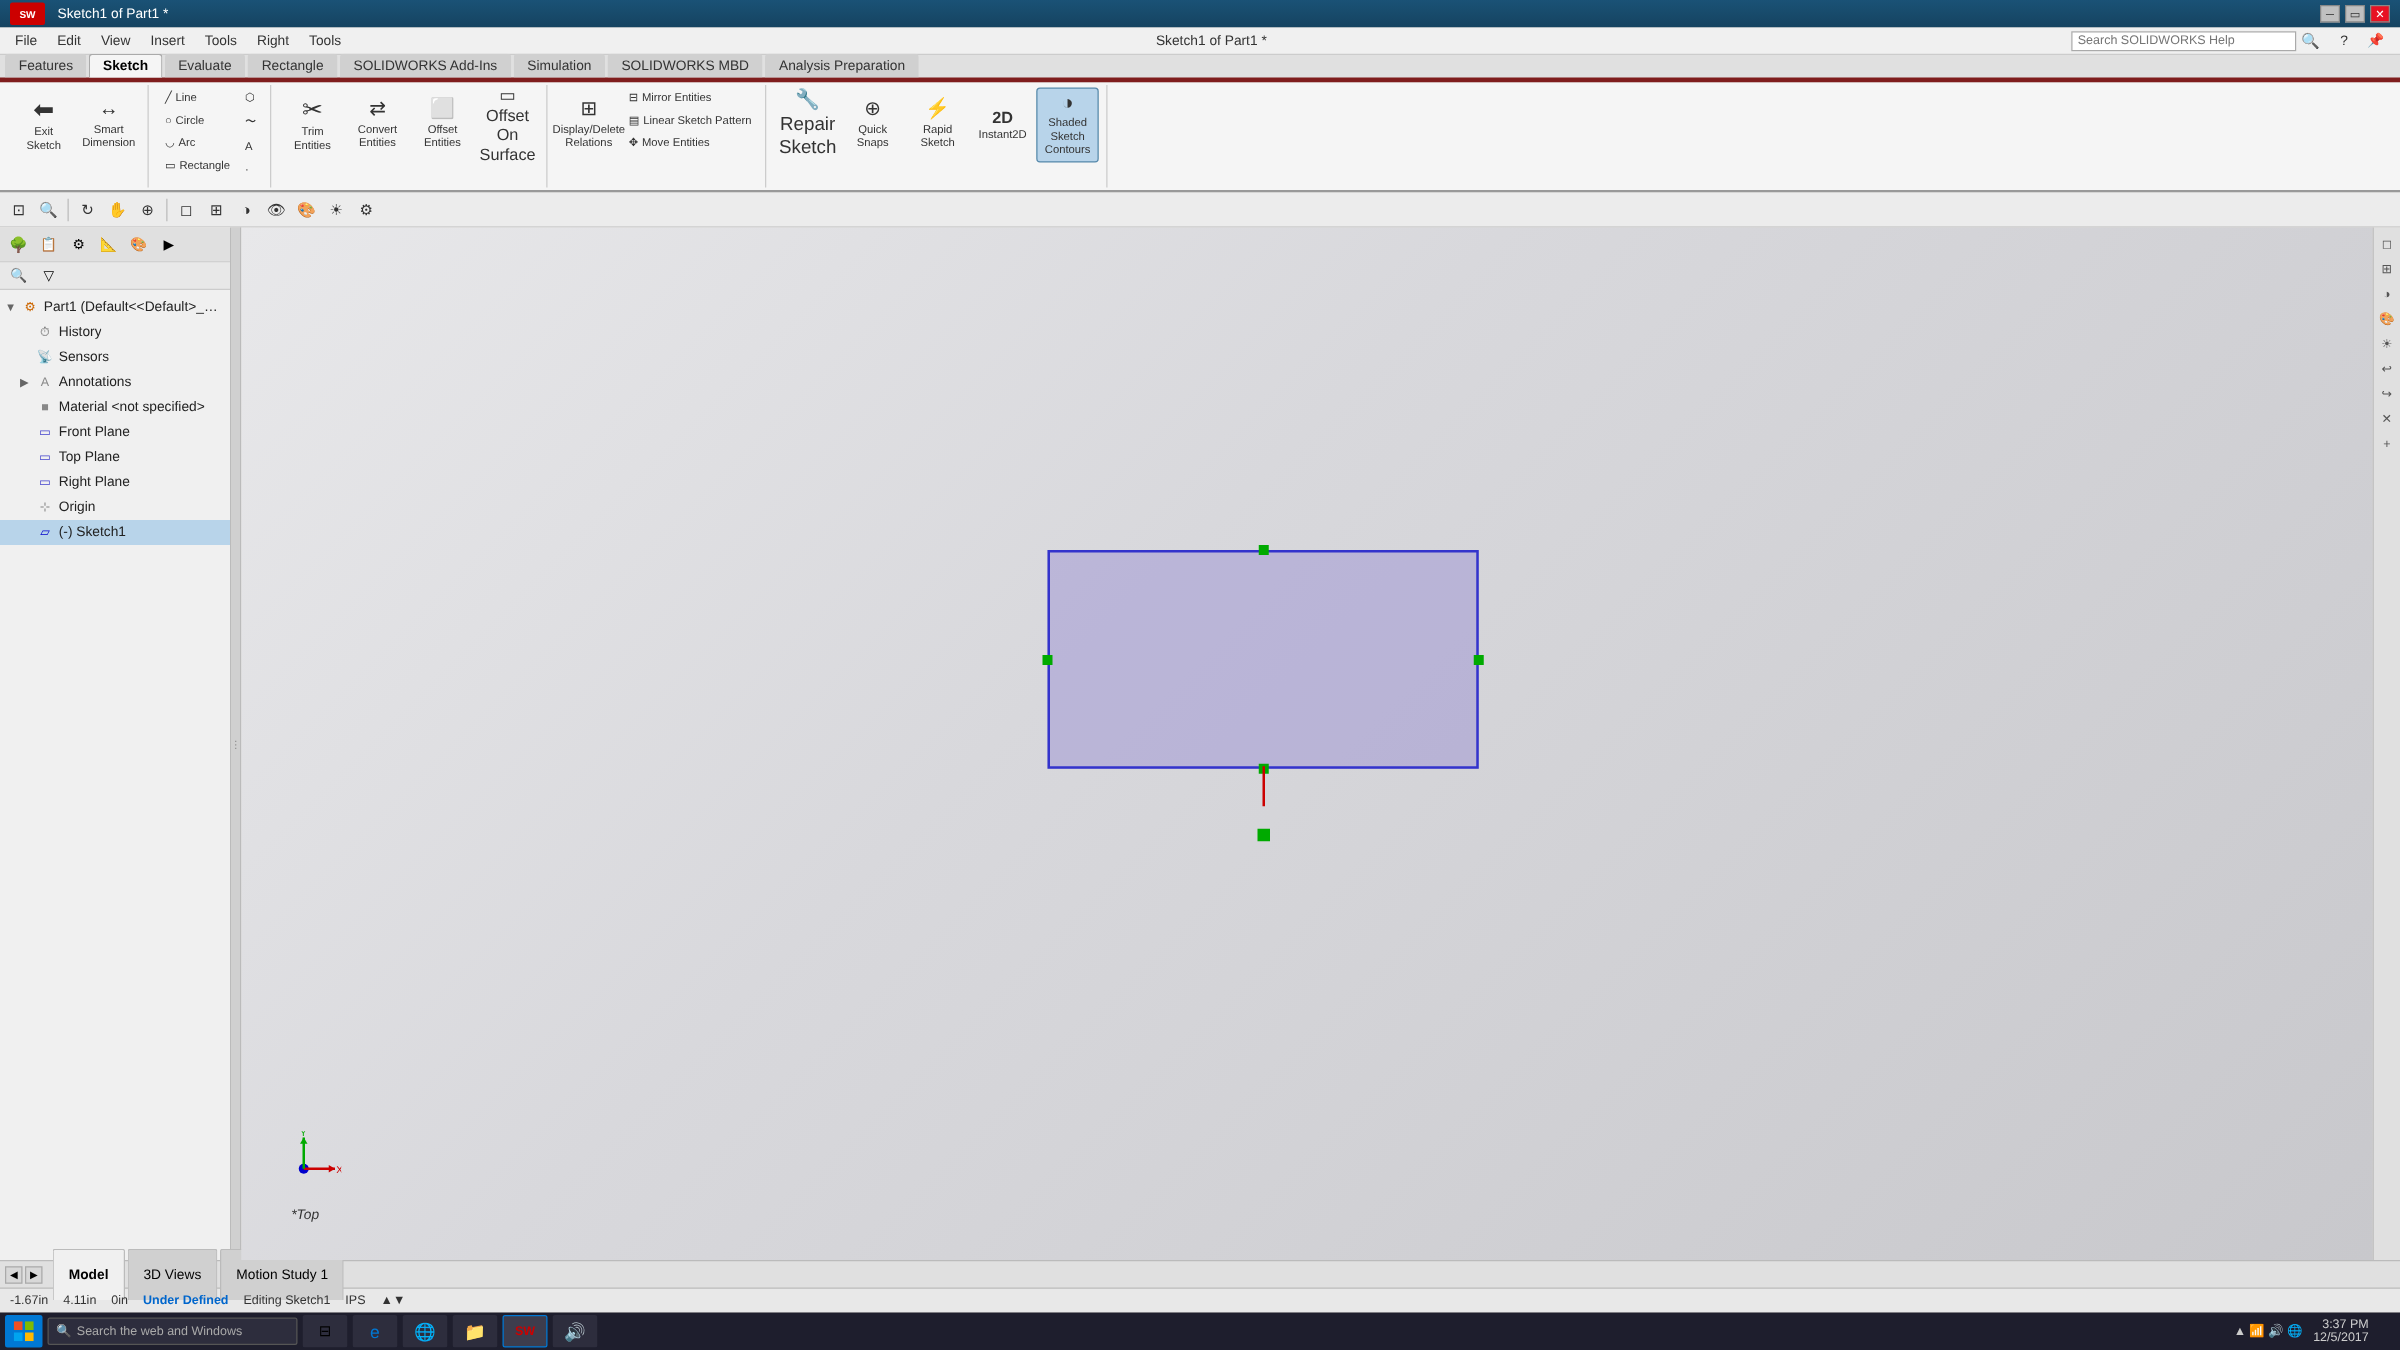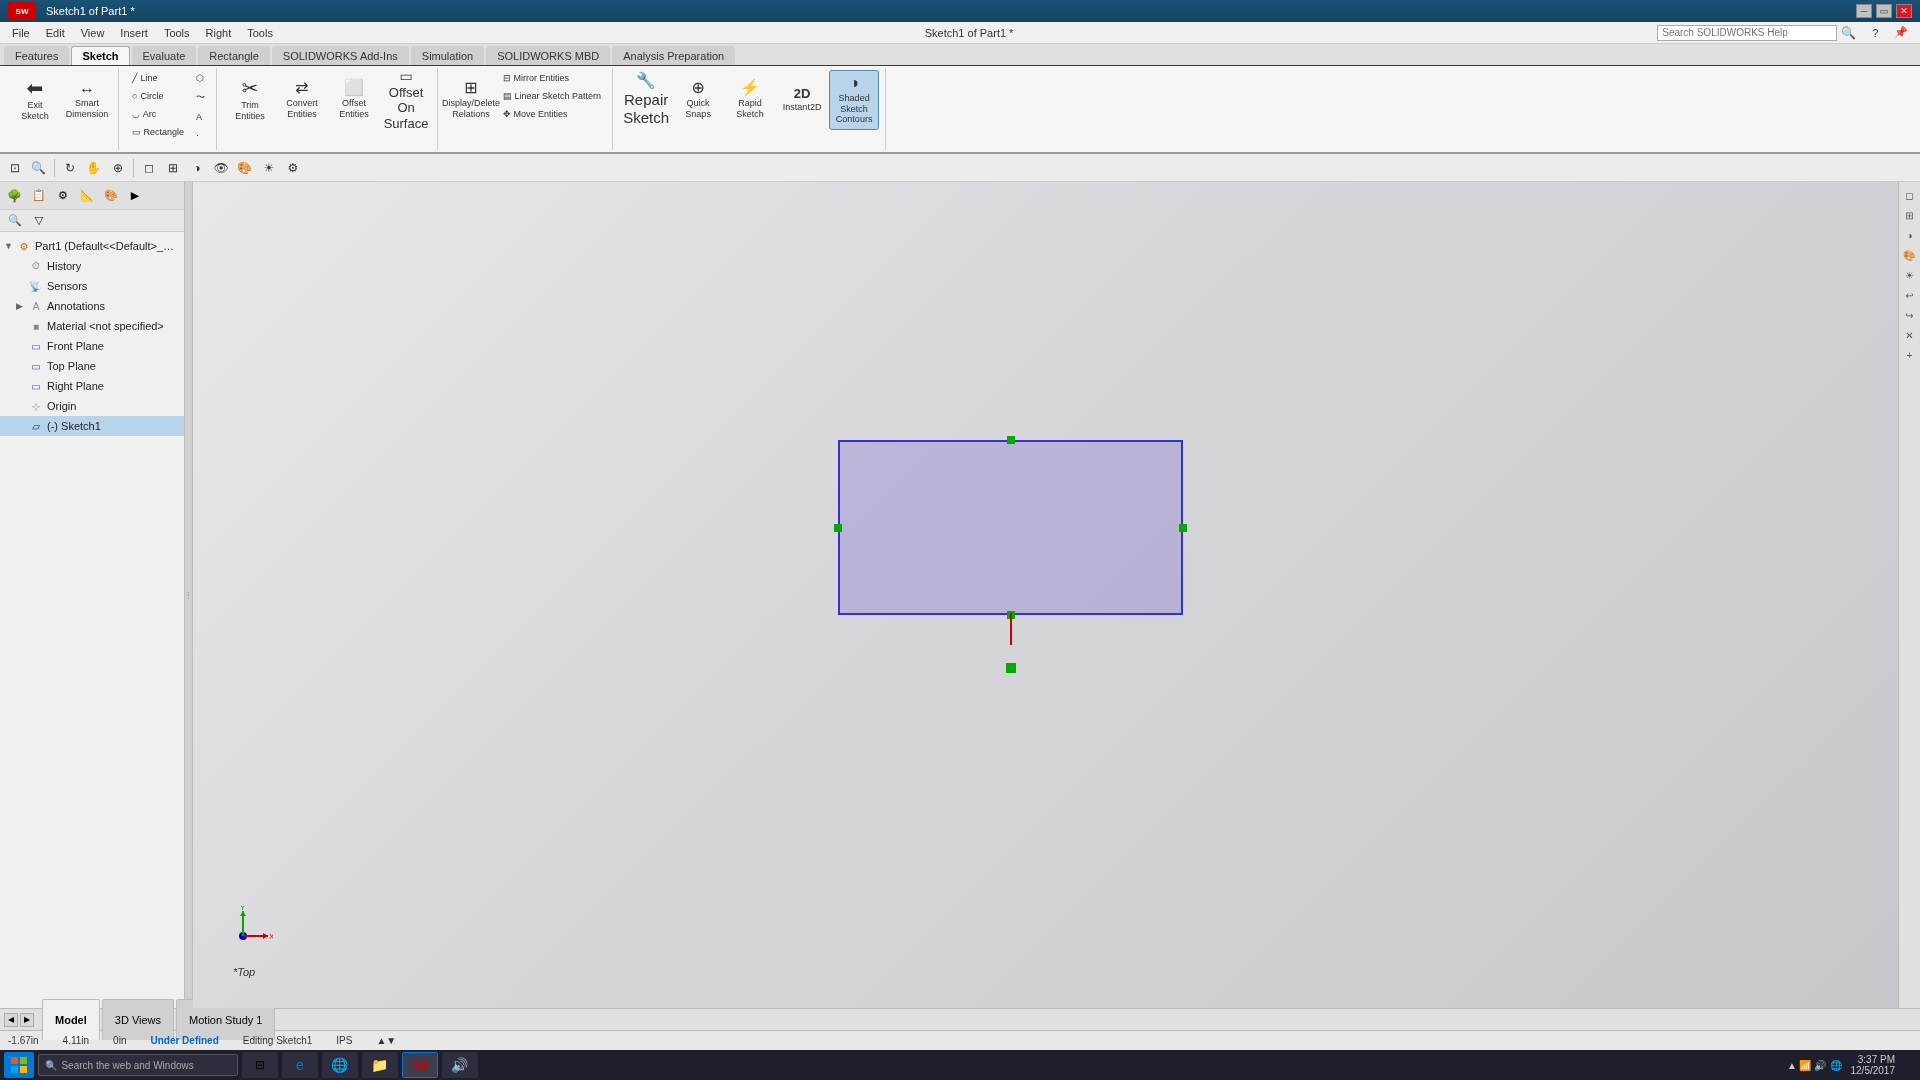--- a/index.html
+++ b/index.html
@@ -34,21 +34,21 @@
     #search-area { display: flex; align-items: center; gap: 4px; margin-right: 8px; }
     #search-box { width: 180px; height: 16px; border: 1px solid #aaa; font-size: 10px; padding: 0 4px; }
 
     
     #ribbon-tabs {
       height: 22px;
       background: #e0e0e0;
       display: flex;
       align-items: flex-end;
       padding: 0 4px;
-      border-bottom: 1px solid #7f1d1d;
+      border-bottom: 4px solid #7f1d1d;
     }
     .ribbon-tab {
       padding: 3px 10px;
       font-size: 11px;
       cursor: pointer;
       border: 1px solid transparent;
       border-bottom: none;
       background: #d0d0d0;
       color: #333;
       margin-right: 2px;
@@ -306,21 +306,21 @@
       height: 20px;
       background: #e8e8e8;
       border-top: 1px solid #bbb;
       display: flex;
       align-items: center;
       padding: 0 8px;
       font-size: 10px;
       color: #333;
     }
     #status-left { flex: 1; }
-    #status-right { display: flex; gap: 24px; align-items: flex-start; }
+    #status-right { display: flex; gap: 12px; align-items: flex-start; }
     .status-item { font-size: 10px; color: #333; }
 
     
     #taskbar {
       height: 30px;
       background: #1e1e2d;
       display: flex;
       align-items: center;
       padding: 0 4px;
       gap: 4px;

